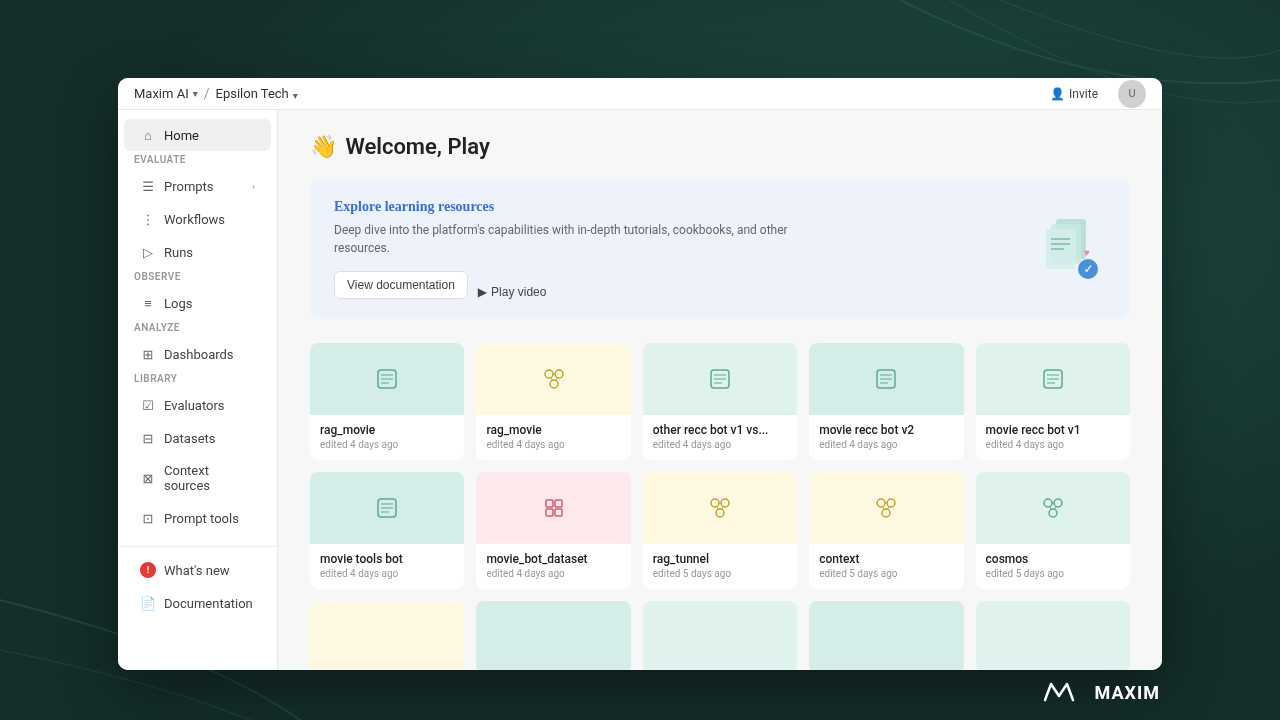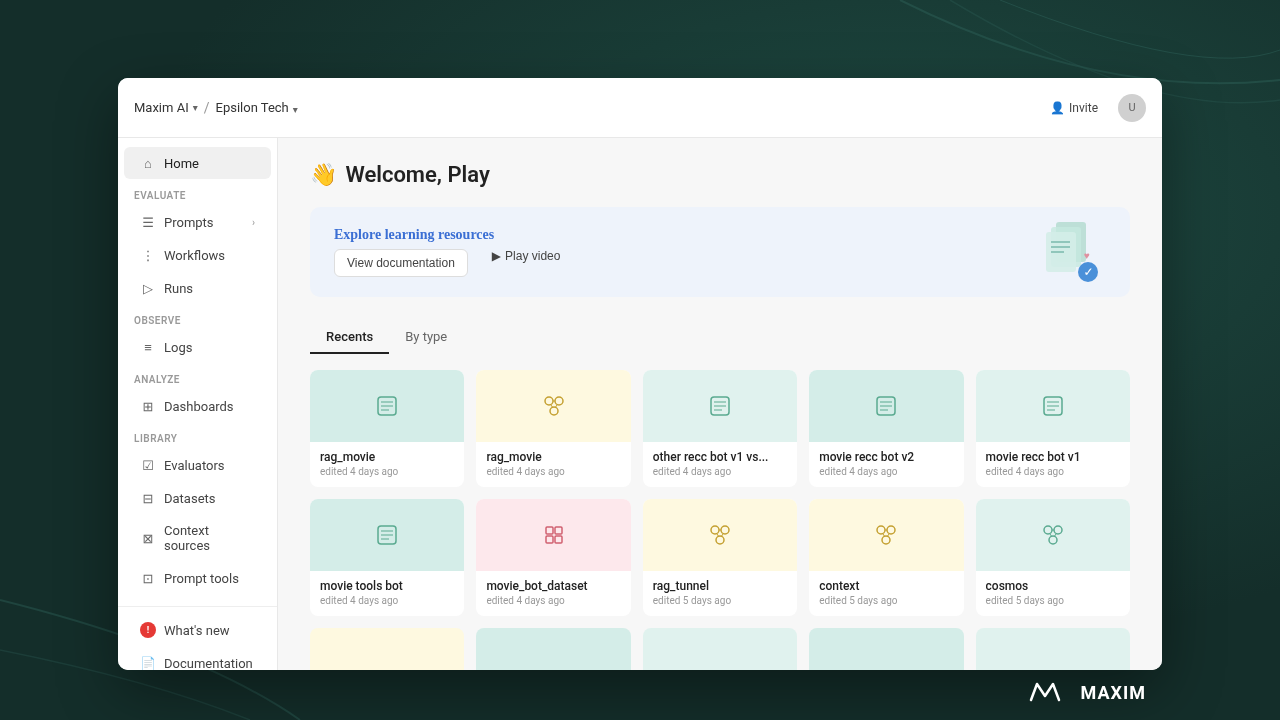--- a/index.html
+++ b/index.html
@@ -31,21 +31,21 @@
       border-radius: 10px;
       overflow: hidden;
       display: flex;
       flex-direction: column;
       box-shadow: 0 20px 60px rgba(0,0,0,0.4);
     }
 
     
     .topbar {
       background: #ffffff;
-      height: 60px;
+      height: 32px;
       display: flex;
       align-items: center;
       padding: 0 16px;
       border-bottom: 1px solid #e8e8e8;
       flex-shrink: 0;
     }
     .topbar-left {
       display: flex;
       align-items: center;
       gap: 6px;
@@ -140,21 +140,21 @@
       justify-content: center;
       color: #666;
       font-size: 13px;
     }
     .sidebar-item-label { flex: 1; }
     .sidebar-item-arrow {
       font-size: 10px;
       color: #999;
     }
     .sidebar-section-label {
-      padding: 10px 16px 4px;
+      padding: 2px 16px 4px;
       font-size: 10px;
       font-weight: 600;
       color: #999;
       text-transform: uppercase;
       letter-spacing: 0.5px;
     }
     .sidebar-badge {
       width: 16px;
       height: 16px;
       background: #e53935;
@@ -206,22 +206,22 @@
     }
     .explore-banner-desc {
       font-size: 12px;
       color: #666;
       margin-bottom: 14px;
       max-width: 460px;
       line-height: 1.5;
     }
     .explore-banner-actions {
       display: flex;
-      gap: 24px;
-      align-items: flex-start;
+      gap: 10px;
+      align-items: flex-end;
     }
     .btn-doc {
       font-size: 12px;
       color: #444;
       background: white;
       border: 1px solid #ddd;
       border-radius: 6px;
       padding: 6px 12px;
       cursor: pointer;
     }
@@ -306,21 +306,21 @@
     }
     .card-meta {
       font-size: 10px;
       color: #999;
     }
 
     
     .maxim-logo {
       position: absolute;
       bottom: 16px;
-      right: 134px;
+      right: 120px;
       display: flex;
       align-items: center;
       gap: 20px;
       color: white;
       font-size: 18px;
       font-weight: 700;
       letter-spacing: 1px;
     }
     .maxim-logo-icon {
       display: flex;
@@ -443,20 +443,21 @@
 
     <div class="content">
       <div class="page-title">
         <span>👋</span>
         <span>Welcome, Play</span>
       </div>
 
       <div class="explore-banner">
         <div class="explore-banner-content">
           <div class="explore-banner-title">Explore learning resources</div>
+          <div class="explore-banner-desc">Deep dive into the platform's capabilities with in-depth tutorials, cookbooks, and other resources.</div>
           <div class="explore-banner-actions">
             <button class="btn-doc">View documentation</button>
             <button class="btn-video">
               <span>▶</span>
               <span>Play video</span>
             </button>
           </div>
         </div>
 
         <div class="explore-banner-visual">
@@ -471,24 +472,20 @@
             <line x1="25" y1="35" x2="38" y2="35" stroke="#7ab8ad" stroke-width="1.5"></line>
 
             <text x="58" y="42" font-size="10" fill="#e090a0">♥</text>
 
             <circle cx="62" cy="55" r="10" fill="#4a90d9"></circle>
             <text x="57.5" y="59" font-size="12" fill="white">✓</text>
           </svg>
         </div>
       </div>
 
-      <div class="tabs">
-        <div class="tab active">Recents</div>
-        <div class="tab">By type</div>
-      </div>
 
       <div class="recents-grid">
 
         <div class="card">
           <div class="card-thumb green">
             <svg width="22" height="22" viewBox="0 0 22 22" fill="none" xmlns="http://www.w3.org/2000/svg">
               <rect x="2" y="2" width="18" height="18" rx="3" stroke="#5aaa90" stroke-width="1.5" fill="none"></rect>
               <line x1="5" y1="7" x2="17" y2="7" stroke="#5aaa90" stroke-width="1.2"></line>
               <line x1="5" y1="11" x2="17" y2="11" stroke="#5aaa90" stroke-width="1.2"></line>
               <line x1="5" y1="15" x2="13" y2="15" stroke="#5aaa90" stroke-width="1.2"></line>

